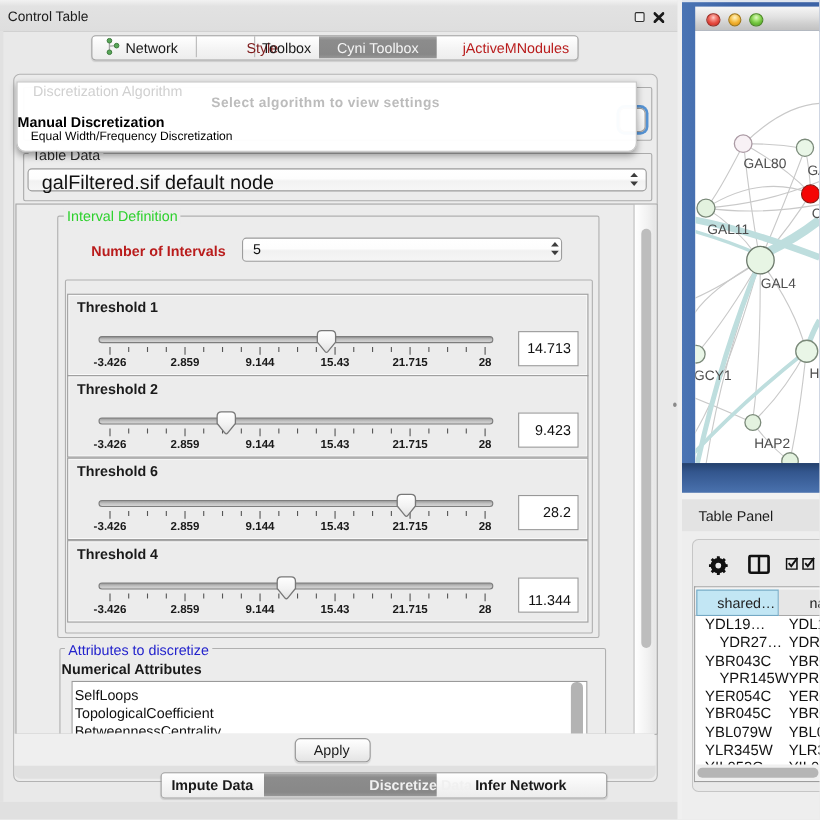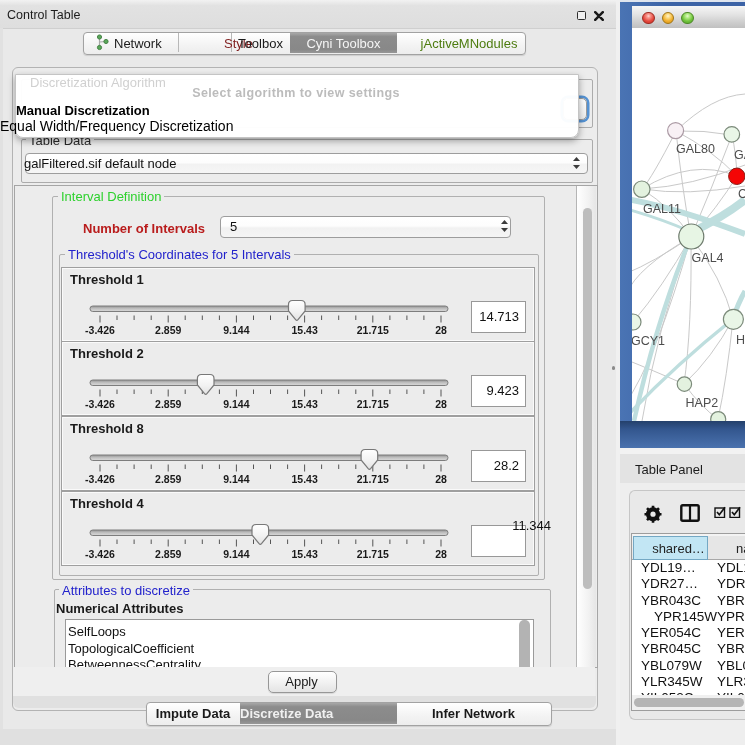--- a/index.html
+++ b/index.html
@@ -30,53 +30,52 @@
 <svg class="abs" style="left:96px;top:34px;" width="14" height="17" viewBox="0 0 14 17">
   <path d="M3.5 3.5 L3.5 13.5 M3.5 8 L10 7.5" stroke="#a8a8a8" stroke-width="1.2" fill="none"></path>
   <circle cx="3.5" cy="3" r="2.1" fill="#5aa85a" stroke="#3d7a3d" stroke-width="0.9"></circle>
   <circle cx="10" cy="7.5" r="2.1" fill="#5aa85a" stroke="#3d7a3d" stroke-width="0.9"></circle>
   <circle cx="3.5" cy="13.5" r="2.1" fill="#5aa85a" stroke="#3d7a3d" stroke-width="0.9"></circle>
 </svg>
 <div class="abs" style="left:114px;top:36px;font-size:13px;color:#1a1a1a;">Network</div>
 <div class="abs" style="left:178px;top:36px;width:53px;text-align:center;font-size:13px;color:#7f1d1d;margin-left:34px;">Style</div>
 <div class="abs" style="left:231px;top:36px;width:59px;text-align:center;font-size:13px;color:#1a1a1a;">Toolbox</div>
 <div class="abs" style="left:290px;top:36px;width:107px;text-align:center;font-size:13px;color:#f5f5f5;">Cyni Toolbox</div>
-<div class="abs" style="left:397px;top:36px;width:144px;text-align:center;font-size:13px;color:#4d7c0f;">jActiveMNodules</div>
+<div class="abs" style="left:397px;top:36px;width:144px;text-align:center;font-size:13px;color:#b91c1c;">jActiveMNodules</div>
 
 <div class="abs" style="left:12px;top:67px;width:584px;height:642px;border:1px solid #b3b3b3;border-radius:6px;background:#ececec;"></div>
 <div class="abs" style="left:13px;top:696px;width:583px;height:12px;background:#e0e0e0;border-radius:0 0 6px 6px;"></div>
 
 <div class="abs" style="left:21px;top:79px;width:570px;height:47px;border:1px solid #ababab;border-radius:2px;"></div>
 
 <div class="abs" style="left:563px;top:98px;width:22px;height:20px;border-radius:5px;box-shadow:0 0 0 2.5px #5592d2;background:linear-gradient(#ffffff,#ededed);border:1px solid #9b9b9b;"></div>
 
 <div class="abs" style="left:21px;top:139px;width:570px;height:42px;border:1px solid #ababab;border-radius:2px;"></div>
 <div class="grouptitle" style="left:26px;top:132.5px;color:#2a2a2a;">Table Data</div>
 <div class="abs" style="left:25px;top:153px;width:561px;height:19px;border:1px solid #9d9d9d;border-radius:4px;background:linear-gradient(#ffffff,#fdfdfd 45%,#f2f2f2 55%,#f6f6f6);"></div>
-<div class="abs" style="left:24px;top:156px;font-size:13px;color:#111;">galFiltered.sif default node</div>
+<div class="abs" style="left:38px;top:156px;font-size:18px;color:#111;">galFiltered.sif default node</div>
 <svg class="abs" style="left:572px;top:156px;" width="9" height="14" viewBox="0 0 9 14">
   <path d="M1 5 L4.5 1 L8 5 Z" fill="#3c3c3c"></path>
     <path d="M1 9 L4.5 13 L8 9 Z" fill="#3c3c3c"></path>
 </svg>
 
 <div class="abs" style="left:14px;top:185px;width:582px;height:481px;border:1px solid #a5a5a5;background:#ececec;overflow:hidden;">
 
   <div class="abs" style="left:37px;top:10px;width:491px;height:382px;border:1px solid #b0b0b0;border-radius:2px;"></div>
   <div class="grouptitle" style="left:43px;top:3px;color:#2dd12d;">Interval Definition</div>
 
   <div class="abs" style="left:68px;top:35px;font-size:13px;font-weight:bold;color:#b91c1c;">Number of Intervals</div>
   <div class="abs" style="left:205px;top:30px;width:289px;height:20px;border:1px solid #9d9d9d;border-radius:4px;background:linear-gradient(#ffffff,#fdfdfd 45%,#f1f1f1 55%,#f5f5f5);"></div>
   <div class="abs" style="left:215px;top:33px;font-size:13px;color:#111;">5</div>
   <svg class="abs" style="left:485px;top:33px;" width="9" height="14" viewBox="0 0 9 14">
     <path d="M1 5 L4.5 1 L8 5 Z" fill="#3c3c3c"></path>
       <path d="M1 9 L4.5 13 L8 9 Z" fill="#3c3c3c"></path>
   </svg>
 
   <div class="abs" style="left:44px;top:68px;width:478px;height:320px;border:1px solid #b0b0b0;border-radius:2px;"></div>
-  <div class="grouptitle" style="left:50px;top:61px;color:#2222cc;">Threshold's Coordinates for 5 Intervals</div>
 
   <div class="abs" style="left:46px;top:80.5px;width:472px;height:73px;border:1px solid #9f9f9f;box-shadow:inset 0 0 0 1px #fafafa;"></div>
   <div class="abs" style="left:55px;top:85.5px;font-size:13px;font-weight:bold;color:#1a1a1a;">Threshold 1</div>
   <svg class="abs" style="left:46px;top:112.5px;" width="472" height="40" viewBox="0 0 472 40">
     <rect x="29" y="7" width="358" height="5.5" rx="2.7" fill="url(#trk0)" stroke="#7d7d7d" stroke-width="1"></rect>
     <defs>
         <linearGradient id="trk0" x1="0" y1="0" x2="0" y2="1">
       <stop offset="0" stop-color="#939393"></stop>
           <stop offset="0.5" stop-color="#c2c2c2"></stop>
           <stop offset="1" stop-color="#d9d9d9"></stop>
@@ -159,21 +158,21 @@
     </svg>
   <div class="abs" style="left:55.0px;top:212.2px;width:60px;text-align:center;font-size:10.5px;font-weight:bold;color:#1a1a1a;">-3.426</div>
   <div class="abs" style="left:123.2px;top:212.2px;width:60px;text-align:center;font-size:10.5px;font-weight:bold;color:#1a1a1a;">2.859</div>
   <div class="abs" style="left:191.4px;top:212.2px;width:60px;text-align:center;font-size:10.5px;font-weight:bold;color:#1a1a1a;">9.144</div>
   <div class="abs" style="left:259.6px;top:212.2px;width:60px;text-align:center;font-size:10.5px;font-weight:bold;color:#1a1a1a;">15.43</div>
   <div class="abs" style="left:327.8px;top:212.2px;width:60px;text-align:center;font-size:10.5px;font-weight:bold;color:#1a1a1a;">21.715</div>
   <div class="abs" style="left:396.0px;top:212.2px;width:60px;text-align:center;font-size:10.5px;font-weight:bold;color:#1a1a1a;">28</div>
   <div class="abs" style="left:456px;top:189.2px;width:53px;height:30px;border:1px solid #989898;background:#fff;"></div>
   <div class="abs" style="left:456px;top:197.2px;width:48px;text-align:right;font-size:13px;color:#111;">9.423</div>
   <div class="abs" style="left:46px;top:229.9px;width:472px;height:73px;border:1px solid #9f9f9f;box-shadow:inset 0 0 0 1px #fafafa;"></div>
-  <div class="abs" style="left:55px;top:234.9px;font-size:13px;font-weight:bold;color:#1a1a1a;">Threshold 8</div>
+  <div class="abs" style="left:55px;top:234.9px;font-size:13px;font-weight:bold;color:#1a1a1a;">Threshold 6</div>
   <svg class="abs" style="left:46px;top:261.9px;" width="472" height="40" viewBox="0 0 472 40">
     <rect x="29" y="7" width="358" height="5.5" rx="2.7" fill="url(#trk2)" stroke="#7d7d7d" stroke-width="1"></rect>
     <defs>
         <linearGradient id="trk2" x1="0" y1="0" x2="0" y2="1">
       <stop offset="0" stop-color="#939393"></stop>
           <stop offset="0.5" stop-color="#c2c2c2"></stop>
           <stop offset="1" stop-color="#d9d9d9"></stop>
     </linearGradient>
     <linearGradient id="th2" x1="0" y1="0" x2="0" y2="1">
       <stop offset="0" stop-color="#ffffff"></stop>
@@ -251,21 +250,21 @@
       <line x1="380.0" y1="16.5" x2="380.0" y2="23.5" stroke="#555" stroke-width="1"></line>
     <path d="M 191.0 5.5 Q 191.0 1.5 195.0 1.5 L 203.6 1.5 Q 207.6 1.5 207.6 5.5 L 207.6 12 L 200.5 20.7 Q 199.3 22 198.1 20.7 L 191.0 12 Z" fill="url(#th3)" stroke="#787878" stroke-width="1.2"></path>
     </svg>
   <div class="abs" style="left:55.0px;top:361.6px;width:60px;text-align:center;font-size:10.5px;font-weight:bold;color:#1a1a1a;">-3.426</div>
   <div class="abs" style="left:123.2px;top:361.6px;width:60px;text-align:center;font-size:10.5px;font-weight:bold;color:#1a1a1a;">2.859</div>
   <div class="abs" style="left:191.4px;top:361.6px;width:60px;text-align:center;font-size:10.5px;font-weight:bold;color:#1a1a1a;">9.144</div>
   <div class="abs" style="left:259.6px;top:361.6px;width:60px;text-align:center;font-size:10.5px;font-weight:bold;color:#1a1a1a;">15.43</div>
   <div class="abs" style="left:327.8px;top:361.6px;width:60px;text-align:center;font-size:10.5px;font-weight:bold;color:#1a1a1a;">21.715</div>
   <div class="abs" style="left:396.0px;top:361.6px;width:60px;text-align:center;font-size:10.5px;font-weight:bold;color:#1a1a1a;">28</div>
   <div class="abs" style="left:456px;top:338.6px;width:53px;height:30px;border:1px solid #989898;background:#fff;"></div>
-  <div class="abs" style="left:456px;top:332px;width:48px;text-align:right;font-size:13px;color:#111;margin-left:32px;">11.344</div>
+  <div class="abs" style="left:456px;top:352px;width:48px;text-align:right;font-size:13px;color:#111;">11.344</div>
 
   <div class="abs" style="left:39px;top:403px;width:495px;height:91px;border:1px solid #b0b0b0;border-radius:2px;"></div>
   <div class="grouptitle" style="left:44px;top:396.5px;color:#2222cc;">Attributes to discretize</div>
   <div class="abs" style="left:41px;top:415px;font-size:13px;font-weight:bold;color:#1a1a1a;">Numerical Attributes</div>
   <div class="abs" style="left:50px;top:433px;width:467px;height:60px;border:1px solid #9a9a9a;background:#ffffff;"></div>
   <div class="abs" style="left:53px;top:438px;font-size:13px;color:#111;">SelfLoops</div>
   <div class="abs" style="left:53px;top:454.5px;font-size:13px;color:#111;">TopologicalCoefficient</div>
   <div class="abs" style="left:53px;top:471px;font-size:13px;color:#111;">BetweennessCentrality</div>
   <div class="abs" style="left:504px;top:434px;width:11px;height:58px;border-radius:5px;background:#b3b3b3;"></div>
 
@@ -274,21 +273,21 @@
   <div class="abs" style="left:567.5px;top:22px;width:9px;height:381px;border-radius:4.5px;background:#bdbdbd;"></div>
 </div>
 
 <div class="abs" style="left:13px;top:667px;width:582px;height:29px;background:#efefef;"></div>
 <div class="abs" style="left:268px;top:671px;width:67px;height:20px;border:1px solid #979797;border-radius:5px;background:linear-gradient(#ffffff,#f2f2f2 50%,#e4e4e4);box-shadow:0 1px 1px rgba(0,0,0,0.1);"></div>
 <div class="abs" style="left:268px;top:674px;width:67px;text-align:center;font-size:13px;color:#1a1a1a;">Apply</div>
 
 <div class="abs" style="left:146px;top:702px;width:404px;height:22px;border:1px solid #a2a2a2;border-radius:4px;background:linear-gradient(#ffffff,#f3f3f3 60%,#ededed);box-shadow:0 1px 1px rgba(0,0,0,0.12);"></div>
 <div class="abs" style="left:240px;top:702.5px;width:157px;height:21px;background:linear-gradient(#a8a8a8,#8c8c8c 18%,#888888 82%,#979797);"></div>
 <div class="abs" style="left:146px;top:706px;width:94px;text-align:center;font-size:13px;font-weight:bold;color:#1a1a1a;">Impute Data</div>
-<div class="abs" style="left:240px;top:706px;width:189px;text-align:left;font-size:13px;font-weight:bold;color:#f0f0f0;">Discretize Data</div>
+<div class="abs" style="left:240px;top:706px;width:189px;text-align:right;font-size:13px;font-weight:bold;color:#f0f0f0;">Discretize Data</div>
 <div class="abs" style="left:397px;top:706px;width:153px;text-align:center;font-size:13px;font-weight:bold;color:#1a1a1a;">Infer Network</div>
 
 <div class="abs" style="left:616px;top:0;width:4px;height:745px;background:#f0f0f0;"></div>
 <div class="abs" style="left:612px;top:366px;width:3px;height:4px;background:#8a8a8a;border-radius:2px;"></div>
 
 <div class="abs" style="left:620px;top:0;width:125px;height:448px;background:linear-gradient(90deg,#4a74b4,#3c63a6 40%);"></div>
 <div class="abs" style="left:620px;top:0;width:125px;height:2px;background:#dfe5ee;"></div>
 
 <div class="abs" style="left:632px;top:6px;width:113px;height:22px;background:linear-gradient(#f6f6f6,#e3e3e3 40%,#cdcdcd 75%,#c0c0c0);border-bottom:1px solid #8a8a8a;"></div>
 <div class="abs" style="left:642px;top:11.5px;width:10.5px;height:10.5px;border-radius:50%;background:radial-gradient(circle at 50% 30%,#fdd6d2 0%,#f8978e 20%,#e4473c 60%,#cc2f24);border:1px solid #9c2c24;"></div>
@@ -386,31 +385,31 @@
 </svg>
 
 <div class="abs" style="left:631px;top:533px;width:114px;height:176px;background:#ffffff;border:1px solid #9d9d9d;border-right:none;overflow:hidden;">
   <div class="abs" style="left:0;top:0;width:114px;height:25px;background:linear-gradient(#f4f4f4,#e6e6e6);border-bottom:1px solid #a8a8a8;"></div>
   <div class="abs" style="left:0.6px;top:1.5px;width:73px;height:22px;background:#c2e6f4;border:1px solid #74a8c4;"></div>
   <div class="abs" style="left:10px;top:7px;width:73px;text-align:center;font-size:13px;color:#222;">shared…</div>
   <div class="abs" style="left:75.6px;top:1.5px;width:38px;height:23px;background:#e6e6e6;"></div>
   <div class="abs" style="left:104px;top:7px;font-size:13px;color:#222;">name</div>
   <div style="position:absolute;left:0;top:26px;font-size:13.5px;color:#111;line-height:16.3px;width:114px;">
     <div><span style="padding-left:9px;">YDL19…</span><span style="position:absolute;left:85px;">YDL1</span></div>
-    <div><span style="padding-left:9px;">YDR27…</span><span style="position:absolute;left:85px;">YDR2</span></div>
+    <div><span style="padding-left:22px;">YDR27…</span><span style="position:absolute;left:85px;">YDR2</span></div>
     <div><span style="padding-left:9px;">YBR043C</span><span style="position:absolute;left:85px;">YBR0</span></div>
     <div><span style="padding-left:22px;">YPR145W</span><span style="position:absolute;left:85px;">YPR1</span></div>
     <div><span style="padding-left:9px;">YER054C</span><span style="position:absolute;left:85px;">YER0</span></div>
     <div><span style="padding-left:9px;">YBR045C</span><span style="position:absolute;left:85px;">YBR0</span></div>
     <div><span style="padding-left:9px;">YBL079W</span><span style="position:absolute;left:85px;">YBL0</span></div>
     <div><span style="padding-left:9px;">YLR345W</span><span style="position:absolute;left:85px;">YLR3</span></div>
     <div><span style="padding-left:9px;">YIL052C</span><span style="position:absolute;left:85px;">YIL0</span></div>
   </div>
   <div class="abs" style="left:0;top:161px;width:114px;height:15px;background:#f0f0f0;"></div>
   <div class="abs" style="left:2px;top:163.5px;width:110px;height:9.5px;border-radius:5px;background:#b5b5b5;"></div>
 </div>
 
 <div class="abs" style="left:15px;top:74px;width:562px;height:62px;background:rgba(255,255,255,0.97);border:1px solid #c4c4c4;border-radius:0 0 8px 8px;box-shadow:0 3px 7px rgba(0,0,0,0.35);"></div>
 <div class="abs" style="left:30px;top:74.5px;font-size:13px;color:#d0d0d0;">Discretization Algorithm</div>
 
 <div class="abs" style="left:15px;top:86px;width:562px;text-align:center;font-size:12.5px;font-weight:bold;letter-spacing:0.4px;color:#bcbcbc;">Select algorithm to view settings</div>
 <div class="abs" style="left:16px;top:103px;font-size:13px;font-weight:bold;color:#000;">Manual Discretization</div>
-<div class="abs" style="left:0;top:118px;font-size:14px;color:#000;">Equal Width/Frequency Discretization</div>
+<div class="abs" style="left:28px;top:118px;font-size:11px;color:#000;">Equal Width/Frequency Discretization</div>
 
 </body></html>

